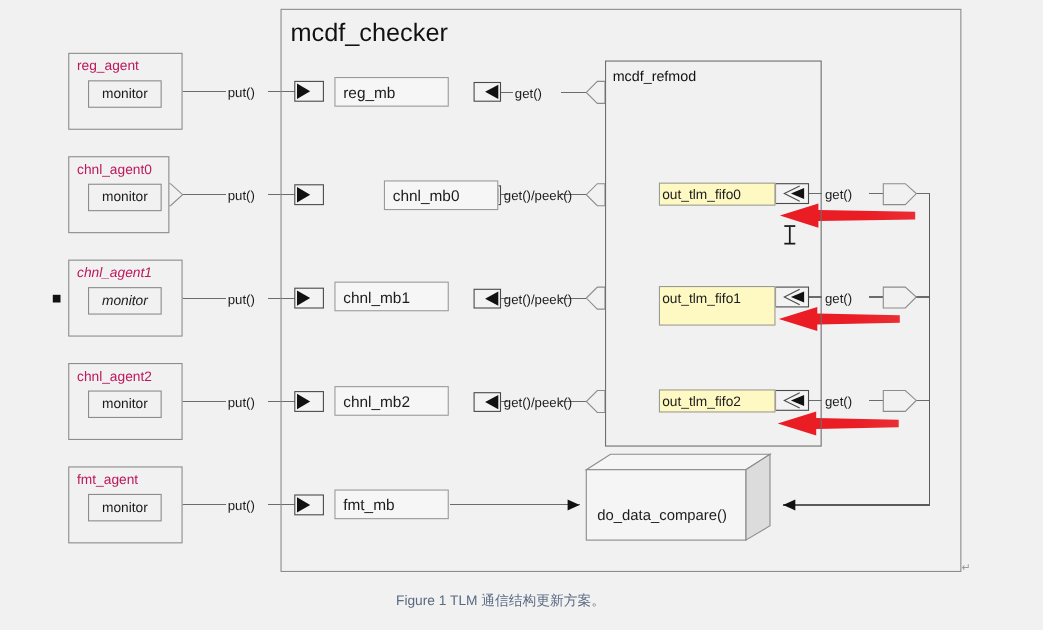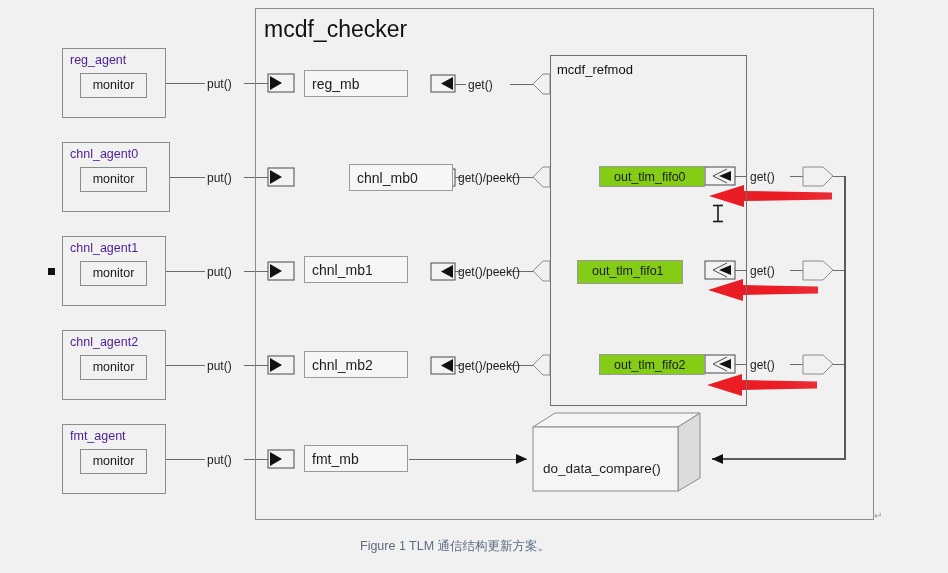--- a/index.html
+++ b/index.html
@@ -32,21 +32,21 @@
     position: absolute;
     background: #f1f1f1;
     border: 1px solid #8c8c8c;
     box-sizing: border-box;
   }
   .agent-title {
     position: absolute;
     left: 7px;
     top: 4px;
     font-size: 12.5px;
-    color: #4c1d95;
+    color: #be185d;
   }
   .monitor-box {
     position: absolute;
     left: 17px;
     top: 24px;
     width: 67px;
     height: 25px;
     background: #f1f1f1;
     border: 1px solid #8c8c8c;
     box-sizing: border-box;
@@ -59,26 +59,26 @@
     background: #f6f6f6;
     border: 1px solid #9a9a9a;
     box-sizing: border-box;
     font-size: 14px;
     line-height: 26px;
     padding-left: 7px;
     color: #1c1c1c;
   }
   .fifo-box {
     position: absolute;
-    background: #84cc16;
+    background: #fef9c3;
     border: 1px solid #9a9a9a;
     box-sizing: border-box;
     font-size: 12.5px;
     line-height: 20px;
-    padding-left: 14px;
+    padding-left: 2px;
     color: #1c1c1c;
   }
   .frame {
     position: absolute;
     border: 1px solid #8c8c8c;
     background: transparent;
     box-sizing: border-box;
   }
   .frame-title {
     position: absolute;
@@ -283,26 +283,26 @@
 <div class="frame-title" style="left:264px; top:16px;">mcdf_checker</div>
 
 <div class="refmod-frame" style="left:550px; top:55px; width:197px; height:351px;"></div>
 <div class="refmod-title" style="left:557px; top:62px;">mcdf_refmod</div>
 
 <div class="agent-box" style="left:62px; top:48px; width:104px; height:70px;">
   <span class="agent-title">reg_agent</span>
   <span class="monitor-box">monitor</span>
 </div>
 
-<div class="agent-box" style="left:62px; top:142px; width:108px; height:70px;">
+<div class="agent-box" style="left:62px; top:142px; width:92px; height:70px;">
   <span class="agent-title">chnl_agent0</span>
   <span class="monitor-box">monitor</span>
 </div>
 
-<div class="agent-box" style="left:62px; top:236px; width:104px; height:70px;">
+<div class="agent-box" style="left:62px; top:236px; width:104px; height:70px;font-style:italic;">
   <span class="agent-title">chnl_agent1</span>
   <span class="monitor-box">monitor</span>
 </div>
 
 <div class="agent-box" style="left:62px; top:330px; width:104px; height:70px;">
   <span class="agent-title">chnl_agent2</span>
   <span class="monitor-box">monitor</span>
 </div>
 
 <div class="agent-box" style="left:62px; top:424px; width:104px; height:70px;">
@@ -321,21 +321,21 @@
 <div class="mb-box" style="left:304px; top:256px; width:104px; height:27px;">chnl_mb1</div>
 <div class="mb-box" style="left:304px; top:351px; width:104px; height:27px;">chnl_mb2</div>
 <div class="mb-box" style="left:304px; top:445px; width:104px; height:27px;">fmt_mb</div>
 
 <div class="label" style="left:468px; top:78px;">get()</div>
 <div class="label" style="left:458px; top:171px;">get()/peek()</div>
 <div class="label" style="left:458px; top:265px;">get()/peek()</div>
 <div class="label" style="left:458px; top:359px;">get()/peek()</div>
 
 <div class="fifo-box" style="left:599px; top:166px; width:106px; height:21px;">out_tlm_fifo0</div>
-<div class="fifo-box" style="left:577px; top:260px; width:106px; height:24px;">out_tlm_fifo1</div>
+<div class="fifo-box" style="left:599px; top:260px; width:106px; height:36px;">out_tlm_fifo1</div>
 <div class="fifo-box" style="left:599px; top:354px; width:106px; height:21px;">out_tlm_fifo2</div>
 
 <div class="label" style="left:750px; top:170px;">get()</div>
 <div class="label" style="left:750px; top:264px;">get()</div>
 <div class="label" style="left:750px; top:358px;">get()</div>
 
 <div class="txt" style="left:543px; top:450px; font-size:13.5px;margin-top:11px;">do_data_compare()</div>
 
 <div class="marker-square" style="left:48px; top:268px;"></div>
 

